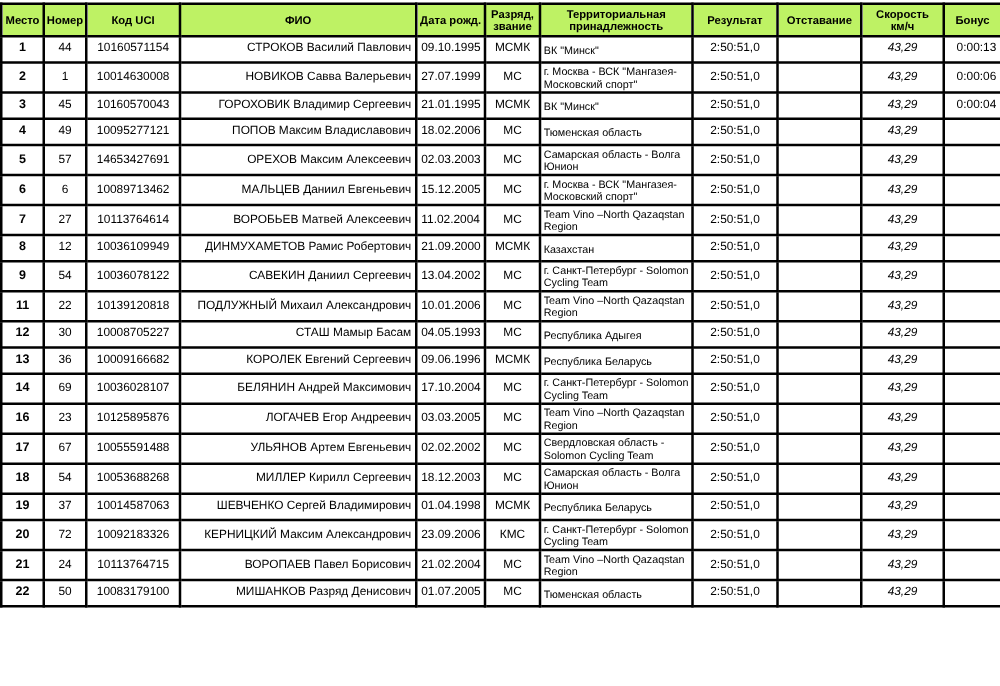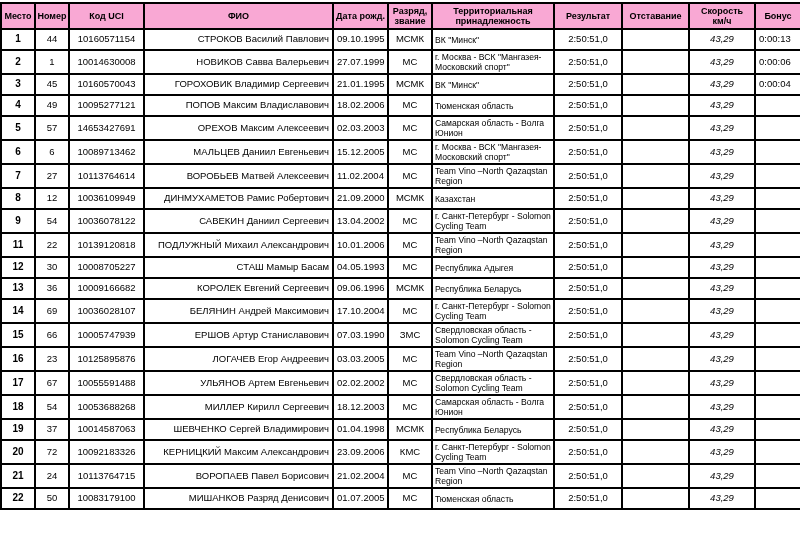--- a/index.html
+++ b/index.html
@@ -17,21 +17,21 @@
     width: 800px;
     margin-top: 2px;
   }
   th, td {
     border: 2px solid #000000;
     overflow: hidden;
     vertical-align: middle;
     color: #000000;
   }
   th {
-    background: #f9a8d4;
+    background: #bef264;
     font-weight: bold;
     font-size: 9px;
     line-height: 10px;
     text-align: center;
     padding: 2px 1px;
     white-space: pre-line;
   }
   tbody tr { height: 21px; }
   td {
     font-size: 9.5px;
@@ -42,21 +42,21 @@
   td.col-place   { text-align: center; font-weight: bold; font-size: 10px; }
   td.col-number  { text-align: center; margin-left: 12px; }
   td.col-uci     { text-align: center; }
   td.col-name    { font-weight: normal; white-space: nowrap; text-align: right; }
   td.col-dob     { text-align: center; }
   td.col-rank    { text-align: center; }
   td.col-team    { font-size: 8.6px; line-height: 10px; padding: 1px 2px; }
   td.col-result  { text-align: center; }
   td.col-gap     { text-align: center; }
   td.col-speed   { text-align: center; font-style: italic; }
-  td.col-bonus   { text-align: left; }
+  td.col-bonus   { text-align: right; }
 </style>
 </head>
 <body>
 
 <table class="results">
   <colgroup>
     <col style="width:34px">
     <col style="width:34px">
     <col style="width:75px">
     <col style="width:189px">
@@ -250,33 +250,20 @@
         <td class="col-name">БЕЛЯНИН Андрей Максимович</td>
         <td class="col-dob">17.10.2004</td>
         <td class="col-rank">МС</td>
         <td class="col-team">г. Санкт-Петербург - Solomon Cycling Team</td>
         <td class="col-result">2:50:51,0</td>
         <td class="col-gap"></td>
         <td class="col-speed">43,29</td>
         <td class="col-bonus"></td>
       </tr>
       <tr>
-        <td class="col-place">15</td>
-        <td class="col-number">66</td>
-        <td class="col-uci">10005747939</td>
-        <td class="col-name">ЕРШОВ Артур Станиславович</td>
-        <td class="col-dob">07.03.1990</td>
-        <td class="col-rank">ЗМС</td>
-        <td class="col-team">Свердловская область - Solomon Cycling Team</td>
-        <td class="col-result">2:50:51,0</td>
-        <td class="col-gap"></td>
-        <td class="col-speed">43,29</td>
-        <td class="col-bonus"></td>
-      </tr>
-      <tr>
         <td class="col-place">16</td>
         <td class="col-number">23</td>
         <td class="col-uci">10125895876</td>
         <td class="col-name">ЛОГАЧЕВ Егор Андреевич</td>
         <td class="col-dob">03.03.2005</td>
         <td class="col-rank">МС</td>
         <td class="col-team">Team Vino –North Qazaqstan Region</td>
         <td class="col-result">2:50:51,0</td>
         <td class="col-gap"></td>
         <td class="col-speed">43,29</td>

